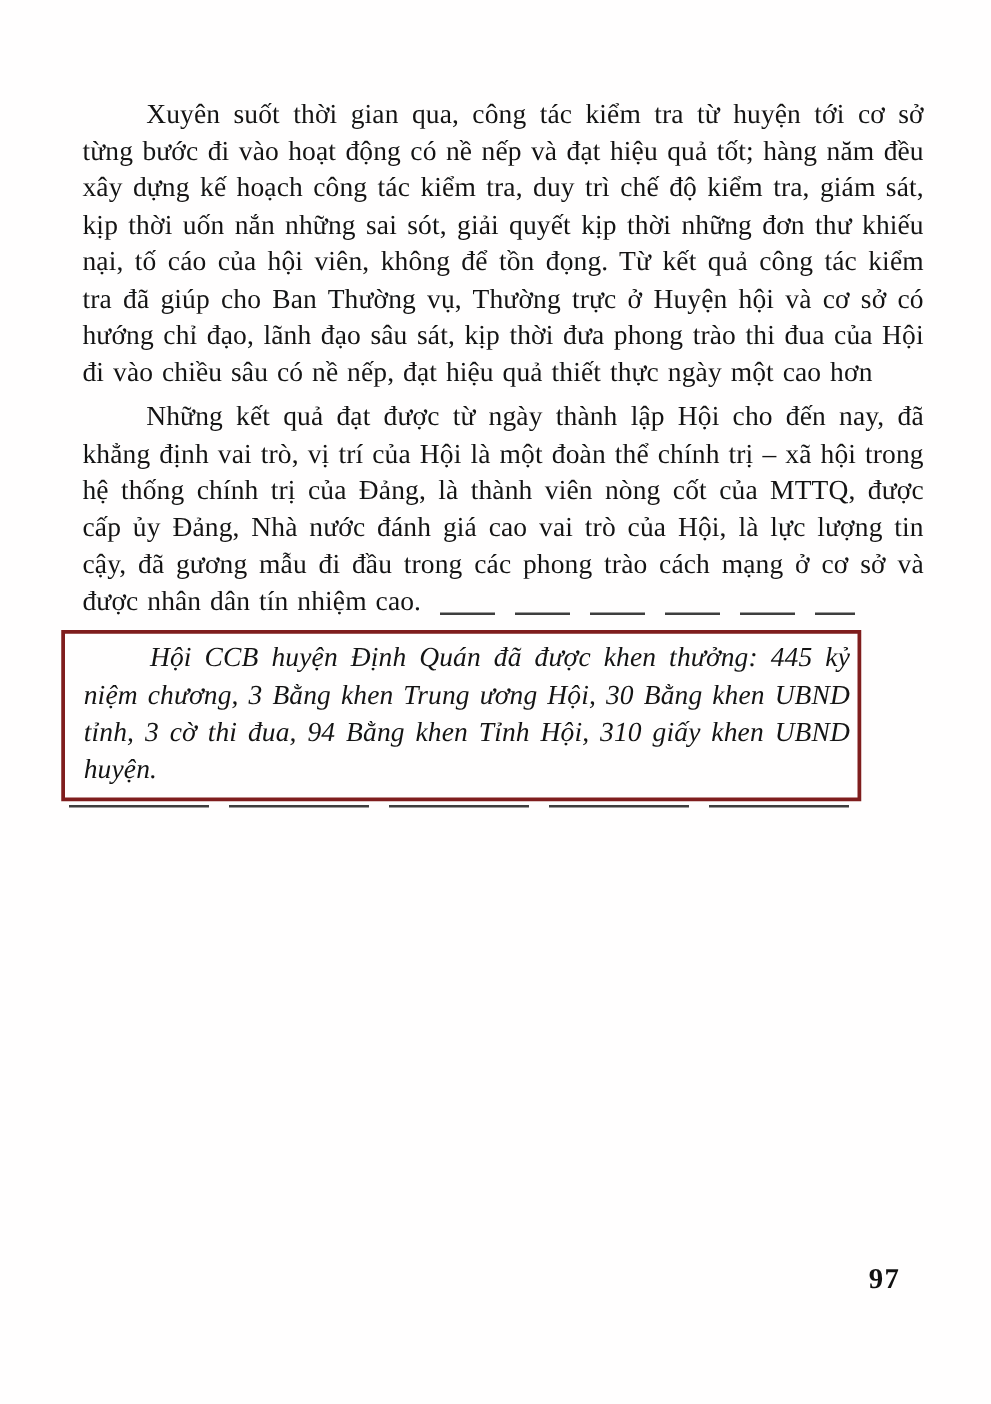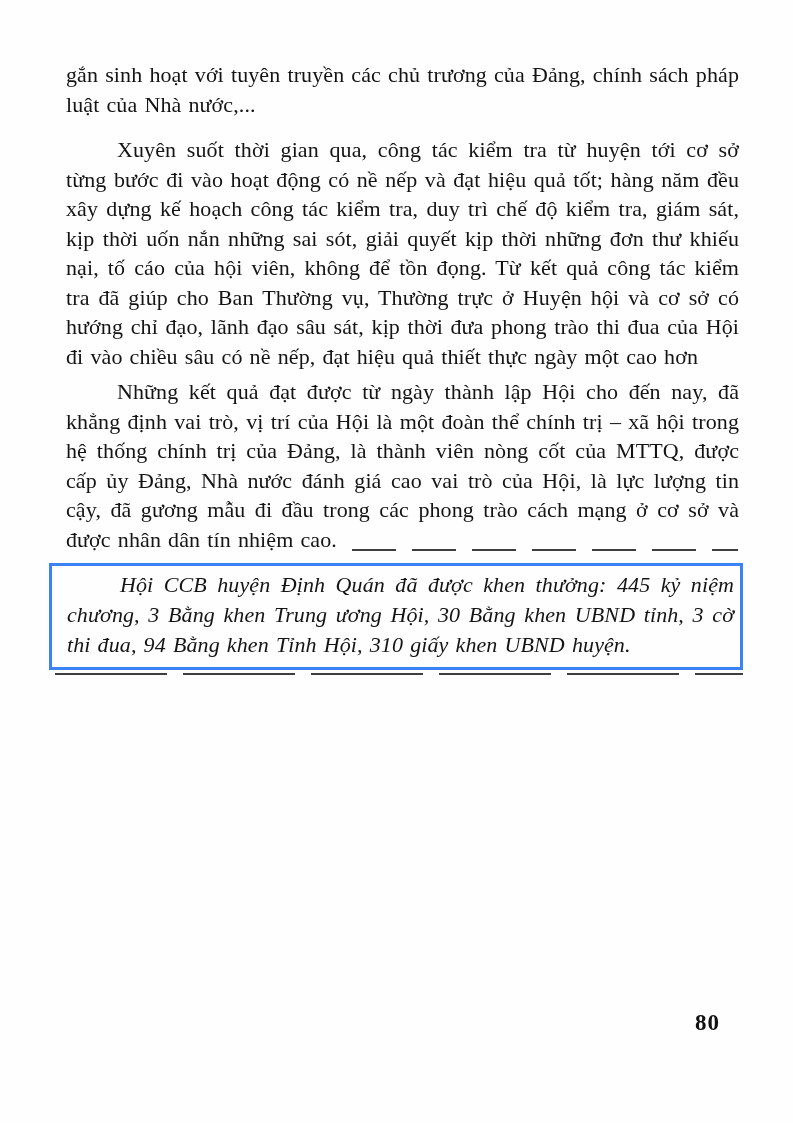--- a/index.html
+++ b/index.html
@@ -48,22 +48,22 @@
     margin-top: 16px !important;
   }
   .p-results {
     margin-top: 6px !important;
   }
   .note-box {
     position: relative;
     box-sizing: border-box;
     margin-top: 9px;
     margin-left: -17px;
-    width: 694px;
-    border: 3px solid #3b82f6;
+    width: 640px;
+    border: 3px solid #7f1d1d;
     padding: 4px 6px 8px 15px;
   }
   .note-box p {
     font-style: italic;
     text-indent: 53px;
     line-height: 29.8px;
   }
   
   .note-box::before {
     content: "";
@@ -95,27 +95,26 @@
     letter-spacing: 1px;
     color: #111111;
   }
 </style>
 </head>
 <body>
 
 <div class="page">
   <div class="content">
 
-    <p class="p-first">gắn sinh hoạt với tuyên truyền các chủ trương của Đảng, chính sách pháp luật của Nhà nước,...</p>
 
 
     <p class="p-indent p-inspection">Xuyên suốt thời gian qua, công tác kiểm tra từ huyện tới cơ sở từng bước đi vào hoạt động có nề nếp và đạt hiệu quả tốt; hàng năm đều xây dựng kế hoạch công tác kiểm tra, duy trì chế độ kiểm tra, giám sát, kịp thời uốn nắn những sai sót, giải quyết kịp thời những đơn thư khiếu nại, tố cáo của hội viên, không để tồn đọng. Từ kết quả công tác kiểm tra đã giúp cho Ban Thường vụ, Thường trực ở Huyện hội và cơ sở có hướng chỉ đạo, lãnh đạo sâu sát, kịp thời đưa phong trào thi đua của Hội đi vào chiều sâu có nề nếp, đạt hiệu quả thiết thực ngày một cao hơn</p>
 
     <p class="p-indent p-results">Những kết quả đạt được từ ngày thành lập Hội cho đến nay, đã khẳng định vai trò, vị trí của Hội là một đoàn thể chính trị – xã hội trong hệ thống chính trị của Đảng, là thành viên nòng cốt của MTTQ, được cấp ủy Đảng, Nhà nước đánh giá cao vai trò của Hội, là lực lượng tin cậy, đã gương mẫu đi đầu trong các phong trào cách mạng ở cơ sở và được nhân dân tín nhiệm cao.</p>
 
     <div class="note-box">
       <p>Hội CCB huyện Định Quán đã được khen thưởng: 445 kỷ niệm chương, 3 Bằng khen Trung ương Hội, 30 Bằng khen UBND tỉnh, 3 cờ thi đua, 94 Bằng khen Tỉnh Hội, 310 giấy khen UBND huyện.</p>
     </div>
 
   </div>
 
-  <div class="page-number">80</div>
+  <div class="page-number">97</div>
 </div>
 
 </body></html>

